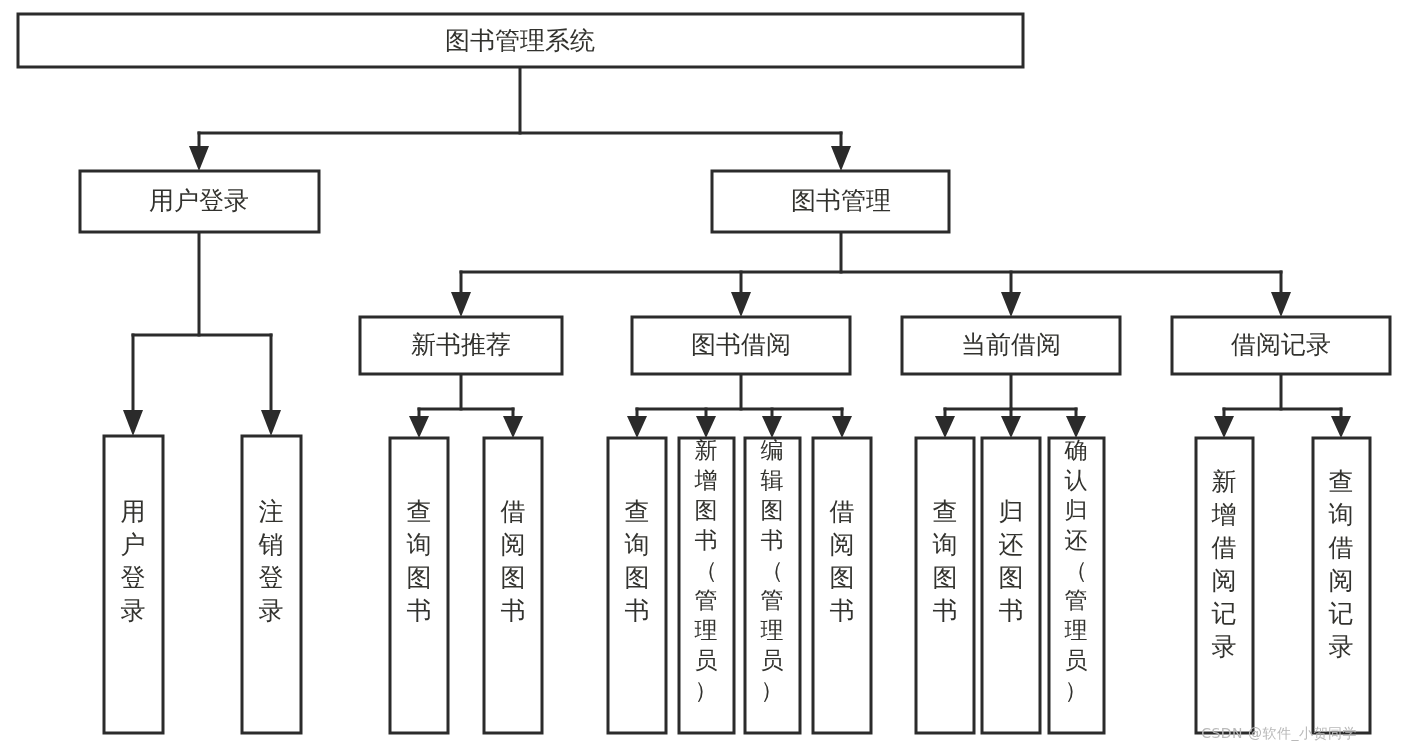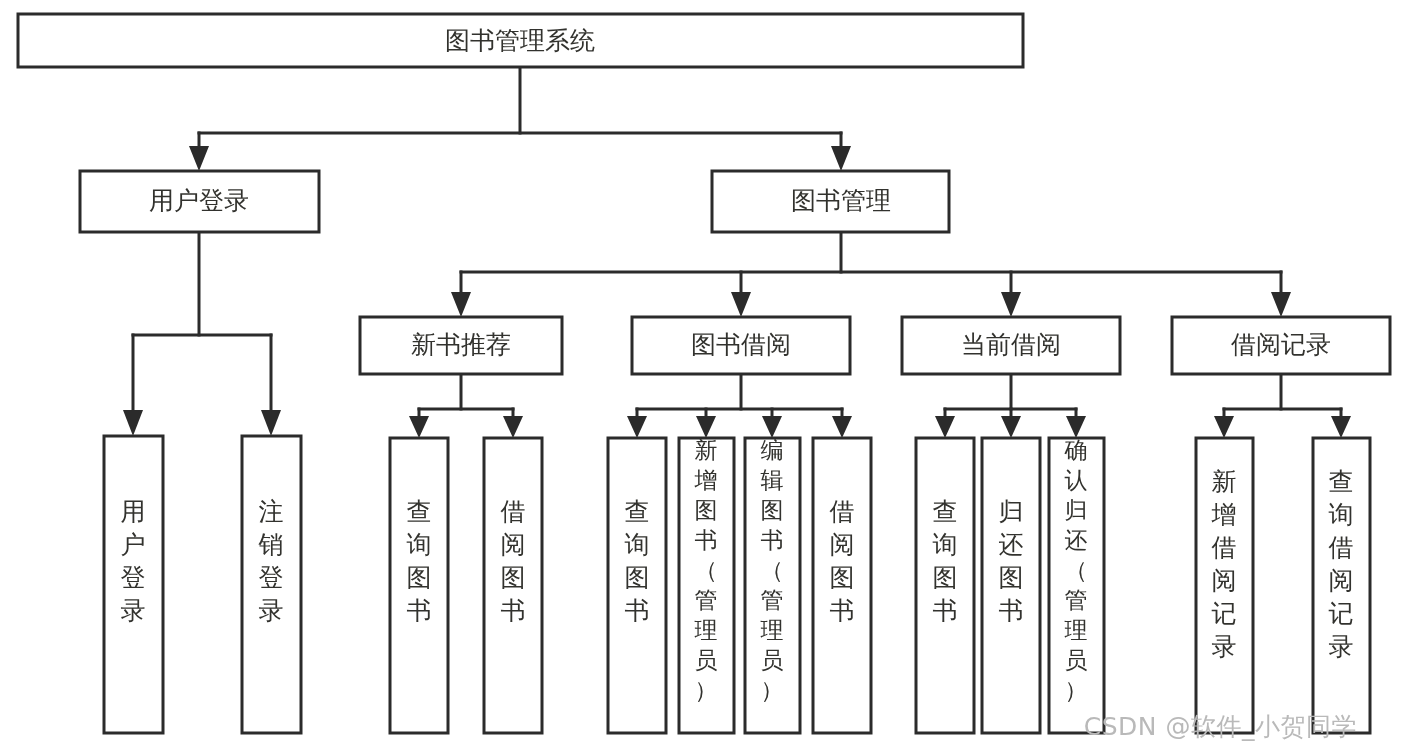--- a/index.html
+++ b/index.html
@@ -56,21 +56,21 @@
     text-anchor: middle;
   }
   .node-label-v.narrow {
     font-size: 23px;
   }
   .watermark {
     position: absolute;
     right: 12px;
     bottom: 4px;
     font-family: "DejaVu Sans", "Liberation Sans", sans-serif;
-    font-size: 25px;
+    font-size: 14px;
     color: #b9b9b9;
     letter-spacing: 0.5px;
     white-space: nowrap;
     user-select: none;
   }
 </style>
 </head>
 <body>
 
 <div id="diagram-root">

